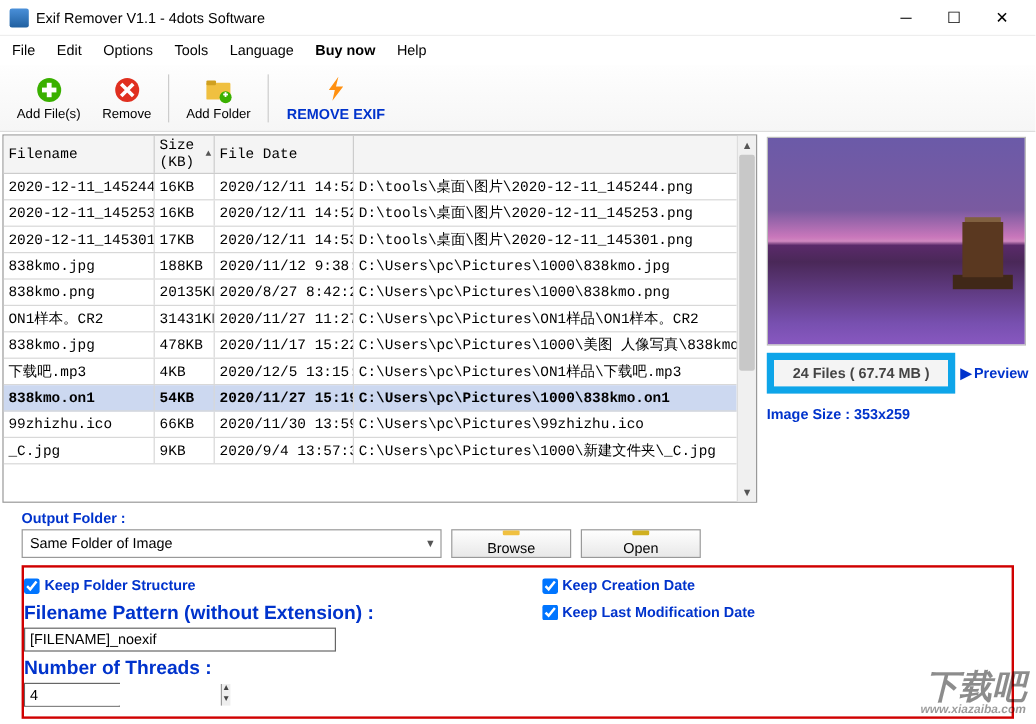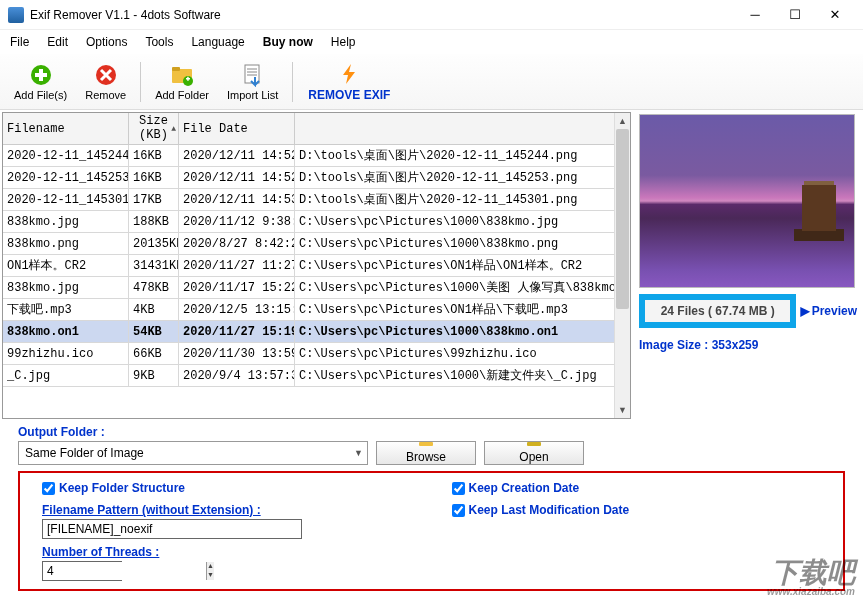--- a/index.html
+++ b/index.html
@@ -17,21 +17,21 @@
 .tbtn .ic { width: 24px; height: 24px; margin-bottom: 2px; display: flex; align-items: center; justify-content: center; }
 .tsep { width: 1px; height: 40px; background: #ccc; margin: 0 4px; }
 .tbtn.remove-exif { min-width: 100px; text-align: right; }
 .tbtn.remove-exif .lbl { color: #0033cc; font-weight: bold; font-size: 12px; }
 .main { display: flex; height: calc(100% - 30px - 24px - 56px - 182px); }
 .gridwrap { flex: 1; border: 1px solid #999; margin: 2px; display: flex; overflow: hidden; }
 .grid { flex: 1; overflow: hidden; }
 .ghead { display: flex; background: #f4f4f4; border-bottom: 1px solid #ccc; height: 32px; }
 .gcol { border-right: 1px solid #ccc; padding: 2px 4px; font-family: "SimSun","Courier New",monospace; font-size: 12px; display: flex; align-items: center; position: relative; }
 .gcol.c1 { width: 126px; }
-.gcol.c2 { width: 50px; text-align: center; justify-content: flex-end; line-height: 1.1; }
+.gcol.c2 { width: 50px; text-align: left; justify-content: flex-end; line-height: 1.1; }
 .gcol.c3 { width: 116px; }
 .gcol.c4 { flex: 1; border-right: none; }
 .gcol .sort { font-size: 8px; position: absolute; right: 2px; top: 50%; transform: translateY(-50%); color: #555; }
 .grow { display: flex; border-bottom: 1px solid #d8d8d8; height: 22px; font-family: "SimSun","Courier New",monospace; font-size: 12px; }
 .gcell { border-right: 1px solid #d8d8d8; padding: 2px 4px; overflow: hidden; white-space: nowrap; text-overflow: ellipsis; display: flex; align-items: center; }
 .gcell.c1 { width: 126px; }
 .gcell.c2 { width: 50px; }
 .gcell.c3 { width: 116px; }
 .gcell.c4 { flex: 1; border-right: none; }
 .grow.sel { background: #ccd8f0; font-weight: bold; }
@@ -47,25 +47,25 @@
 .pstatus .prevbtn { color: #0033cc; font-weight: bold; font-size: 12px; display: flex; align-items: center; gap: 2px; }
 .imgsize { color: #0033cc; font-weight: bold; margin-top: 10px; font-size: 12px; }
 .bottom { padding: 4px 18px 4px 18px; position: relative; height: 182px; }
 .outlabel { color: #0033cc; font-weight: bold; font-size: 12px; margin-bottom: 2px; }
 .outrow { display: flex; gap: 8px; align-items: center; margin-bottom: 6px; }
 .outsel { flex: 0 0 350px; height: 24px; border: 1px solid #999; background: #fff; display: flex; align-items: center; padding: 0 6px; position: relative; font-size: 12px; }
 .outsel .dd { position: absolute; right: 4px; font-size: 9px; color: #555; }
 .btn { width: 100px; height: 24px; border: 1px solid #999; background: linear-gradient(#fefefe,#e8e8e8); font-size: 12px; cursor: default; display:flex; align-items:center; justify-content:center; gap:4px;flex-direction:column; }
 .btn .icf { width:14px; height:12px; background:#f0c040; border-radius:1px; display:inline-block; }
 .btn .ico { width:14px; height:12px; background:#d0b020; border-radius:1px; display:inline-block; }
-.redbox { border: 2px solid #d00000; padding: 8px 22px; display: flex; gap: 40px; }
+.redbox { border: 2px solid #d00000; padding: 8px 0; display: flex; gap: 40px; }
 .col { flex: 1; }
 .chk { display: flex; align-items: center; gap: 4px; color: #0033cc; font-weight: bold; font-size: 12px; margin-bottom: 8px; }
 .chk input { width: 13px; height: 13px; }
-.lbl2 { color: #0033cc; font-weight: bold; font-size: 12px; margin-bottom: 2px; text-decoration: underline; }
+.lbl2 { color: #0033cc; font-weight: bold; font-size: 16px; margin-bottom: 2px; }
 .txt { width: 260px; height: 20px; border: 1px solid #666; padding: 1px 4px; font-size: 12px; font-family: inherit; margin-bottom: 6px; }
 .spin { width: 80px; height: 20px; border: 1px solid #666; display: flex; }
 .spin input { flex: 1; border: none; padding: 1px 4px; font-size: 12px; font-family: inherit; }
 .spin .spbtns { width: 14px; display: flex; flex-direction: column; border-left: 1px solid #999; }
 .spin .spbtns div { flex: 1; font-size: 7px; text-align: center; line-height: 8px; background: #eee; color:#444; }
 .watermark { position: absolute; right: 8px; bottom: 6px; font-size: 28px; font-weight: bold; color: rgba(0,0,0,0.45); font-style: italic; font-family: "SimHei", sans-serif; text-align: right; line-height: 1; }
 .watermark .sm { font-size: 10px; display: block; color: rgba(0,0,0,0.4); }
 </style>
 </head>
 <body>
@@ -115,32 +115,20 @@
     <div class="ic">
         <svg width="24" height="24">
           <rect x="2" y="6" width="20" height="14" fill="#f0c040" rx="1"></rect>
           <rect x="2" y="4" width="8" height="4" fill="#d0a020" rx="1"></rect>
           <circle cx="18" cy="18" r="5" fill="#3ab000"></circle>
           <rect x="16" y="15" width="4" height="1.5" fill="#fff"></rect>
           <rect x="17.2" y="13.8" width="1.5" height="4" fill="#fff"></rect>
         </svg>
       </div>
     <span class="lbl">Add Folder</span>
-  </div>
-  <div class="tbtn">
-    <div class="ic">
-        <svg width="24" height="24">
-          <rect x="4" y="2" width="14" height="18" fill="#fff" stroke="#888"></rect>
-          <line x1="6" y1="6" x2="16" y2="6" stroke="#888"></line>
-          <line x1="6" y1="9" x2="16" y2="9" stroke="#888"></line>
-          <line x1="6" y1="12" x2="16" y2="12" stroke="#888"></line>
-          <path d="M14 14 L14 22 L10 18 M14 22 L18 18" stroke="#3080d0" stroke-width="2" fill="none"></path>
-        </svg>
-      </div>
-    <span class="lbl">Import List</span>
   </div>
   <div class="tsep"></div>
   <div class="tbtn remove-exif">
     <div class="ic">
         <svg width="24" height="24">
           <path d="M14 2 L6 13 L11 13 L9 22 L18 10 L12 10 Z" fill="#ff9010"></path>
         </svg>
       </div>
     <span class="lbl">REMOVE EXIF</span>
   </div>

